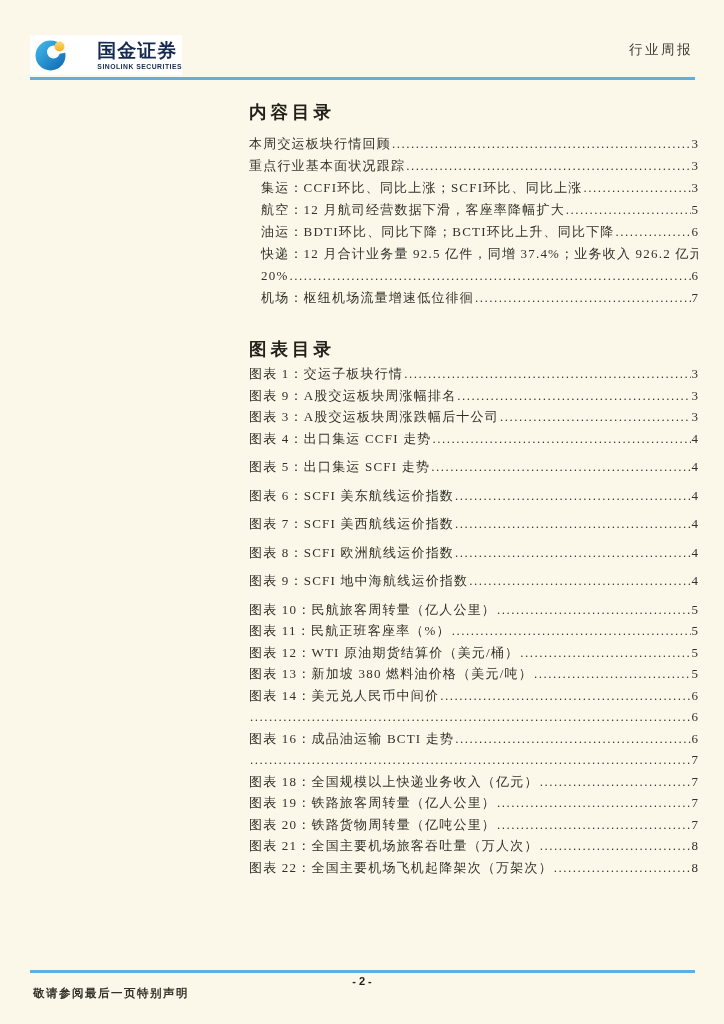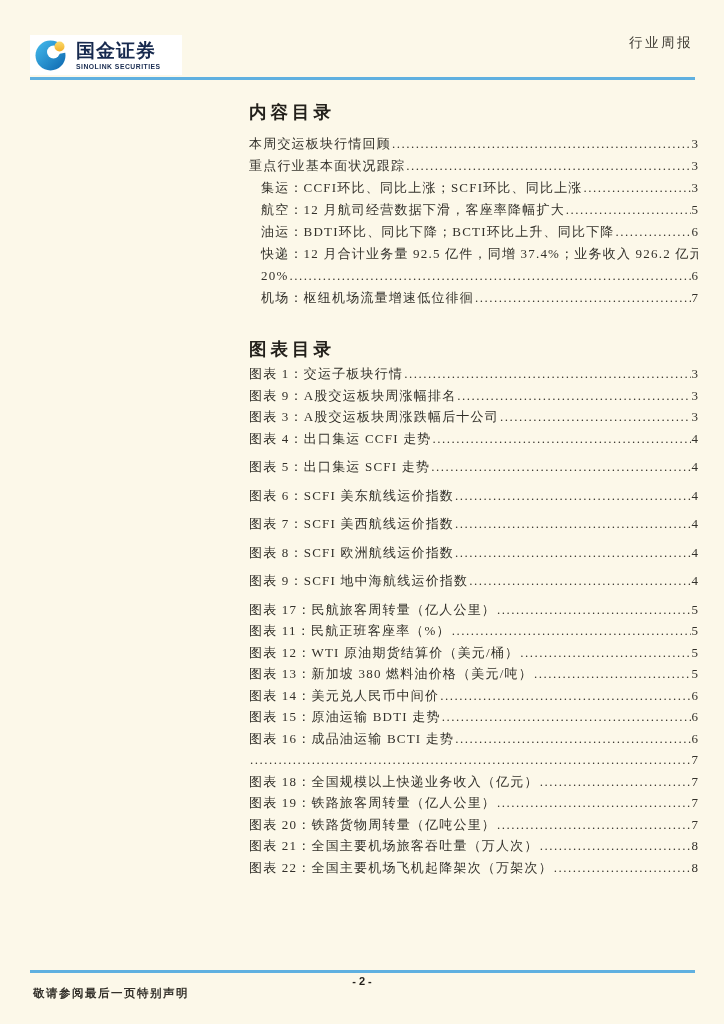--- a/index.html
+++ b/index.html
@@ -26,40 +26,40 @@
     overflow: hidden;
   }
 
   
   .header { position: absolute; left: 30px; right: 29px; top: 35px; height: 40px; }
   .logo {
     position: absolute; left: 0; top: 0;
     width: 152px; height: 40px;
     background: #ffffff;
     display: flex; align-items: center;
-    padding-left: 5px; gap: 7px;
+    padding-left: 5px; gap: 7px; justify-content: space-between;
   }
   .logo-mark svg { display: block; }
   .stop-b1 { stop-color: var(--logo-blue-light); }
   .stop-b2 { stop-color: var(--logo-blue-dark); }
   .stop-g1 { stop-color: var(--logo-gold-light); }
   .stop-g2 { stop-color: var(--logo-gold); }
   .logo-text { display: flex; flex-direction: column; justify-content: center; }
   .logo-cn {
     font-family: "Liberation Sans", sans-serif;
     font-size: 19px; font-weight: bold; line-height: 1;
     color: var(--logo-navy); letter-spacing: 1px;
   }
   .logo-en {
     font-family: "Liberation Sans", sans-serif;
     font-size: 6.8px; font-weight: bold; margin-top: 3px;
     color: var(--logo-navy); letter-spacing: 0.5px;
   }
   .report-type {
-    position: absolute; right: 2px; bottom: 23px;
+    position: absolute; right: 2px; bottom: 16px;
     font-size: 13.5px; letter-spacing: 2.5px; color: #3E3B34;
   }
   .header-rule {
     position: absolute; left: 30px; right: 29px; top: 77px;
     height: 3px; background: var(--rule-blue);
   }
 
   
   .content { position: absolute; left: 249px; top: 92px; width: 449px; }
   .section-title {
@@ -221,21 +221,21 @@
           <span class="toc-text">图表 8：SCFI 欧洲航线运价指数</span>
           <span class="toc-dots"></span>
           <span class="toc-page">4</span>
         </div>
         <div class="toc-row">
           <span class="toc-text">图表 9：SCFI 地中海航线运价指数</span>
           <span class="toc-dots"></span>
           <span class="toc-page">4</span>
         </div>
         <div class="toc-row">
-          <span class="toc-text">图表 17：民航旅客周转量（亿人公里）</span>
+          <span class="toc-text">图表 10：民航旅客周转量（亿人公里）</span>
           <span class="toc-dots"></span>
           <span class="toc-page">5</span>
         </div>
         <div class="toc-row">
           <span class="toc-text">图表 11：民航正班客座率（%）</span>
           <span class="toc-dots"></span>
           <span class="toc-page">5</span>
         </div>
         <div class="toc-row">
           <span class="toc-text">图表 12：WTI 原油期货结算价（美元/桶）</span>
@@ -246,21 +246,20 @@
           <span class="toc-text">图表 13：新加坡 380 燃料油价格（美元/吨）</span>
           <span class="toc-dots"></span>
           <span class="toc-page">5</span>
         </div>
         <div class="toc-row">
           <span class="toc-text">图表 14：美元兑人民币中间价</span>
           <span class="toc-dots"></span>
           <span class="toc-page">6</span>
         </div>
         <div class="toc-row">
-          <span class="toc-text">图表 15：原油运输 BDTI 走势</span>
           <span class="toc-dots"></span>
           <span class="toc-page">6</span>
         </div>
         <div class="toc-row">
           <span class="toc-text">图表 16：成品油运输 BCTI 走势</span>
           <span class="toc-dots"></span>
           <span class="toc-page">6</span>
         </div>
         <div class="toc-row">
           <span class="toc-dots"></span>

